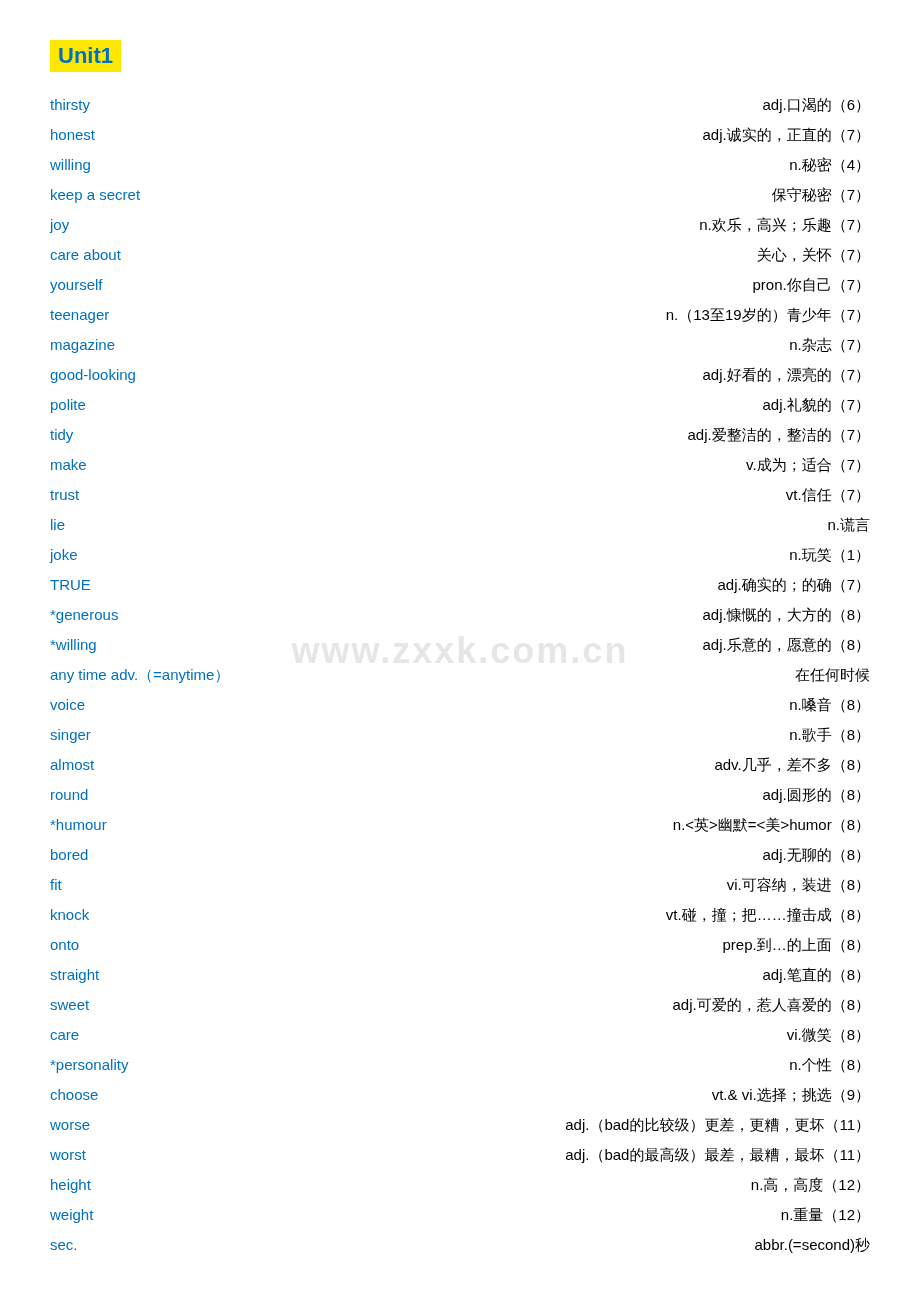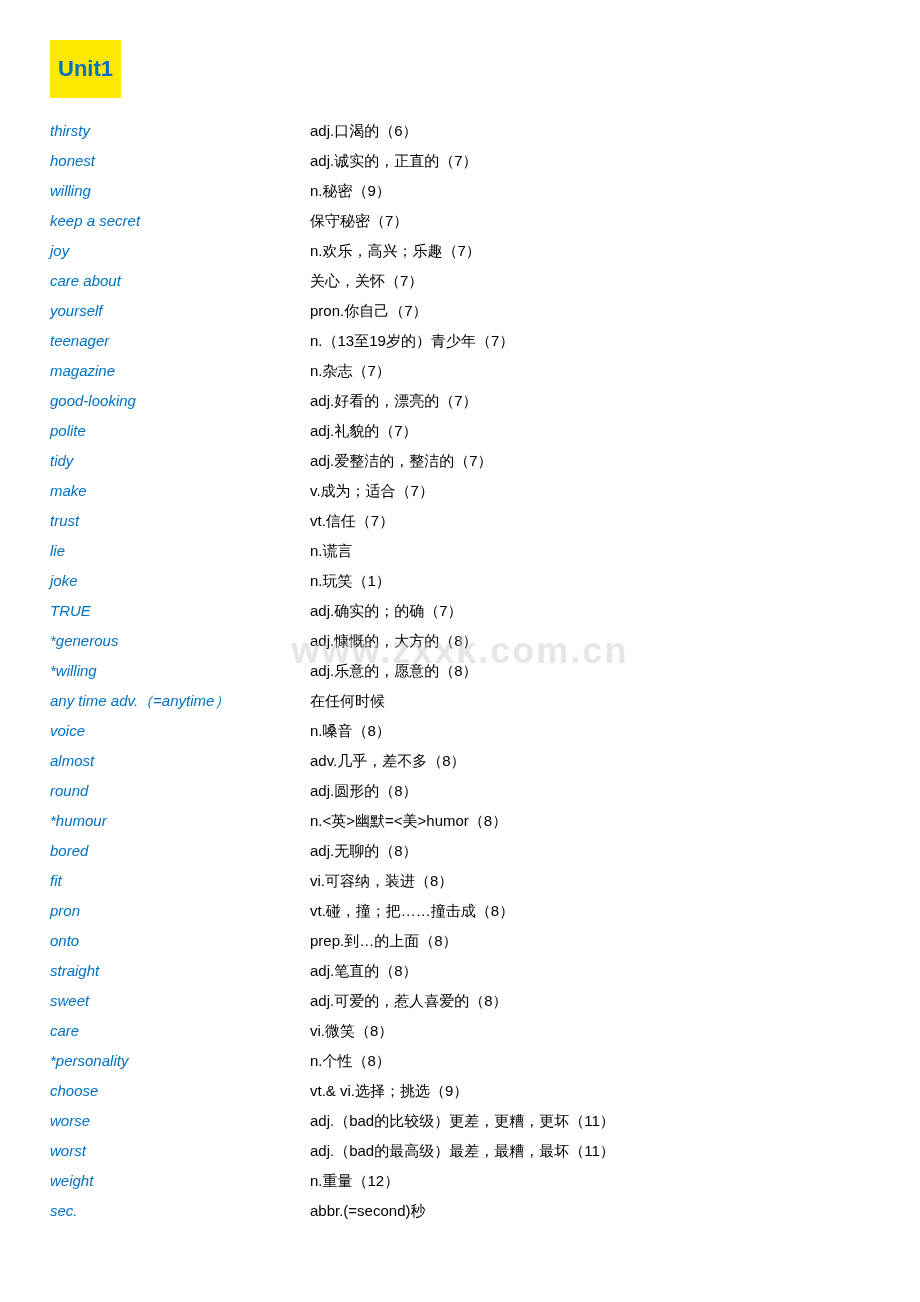--- a/index.html
+++ b/index.html
@@ -14,42 +14,42 @@
       color: #000;
       padding: 40px 50px;
       width: 920px;
       min-height: 1302px;
     }
     .unit-title {
       background: #FFE800;
       color: #0070C0;
       font-size: 22px;
       font-weight: bold;
-      padding: 16px 8px;
+      padding: 3px 8px;
       display: inline-block;
       margin-bottom: 18px;
     }
     .vocab-table {
       width: 100%;
       border-collapse: collapse;
     }
     .vocab-table tr td {
       padding: 3px 0;
       vertical-align: top;
       line-height: 1.6;
     }
     .vocab-table tr td:first-child {
       color: #0070C0;
       width: 260px;
       font-size: 15px;
-      font-style: italic;
     }
     .vocab-table tr td:last-child {
       color: #000;
       font-size: 15px;
+      text-align: right;
     }
     .watermark {
       position: fixed;
       top: 50%;
       left: 50%;
       transform: translate(-50%, -50%);
       color: rgba(200,200,200,0.45);
       font-size: 36px;
       font-weight: bold;
       white-space: nowrap;
@@ -72,21 +72,21 @@
   <tr>
         <td>thirsty</td>
         <td>adj.口渴的（6）</td>
       </tr>
       <tr>
         <td>honest</td>
         <td>adj.诚实的，正直的（7）</td>
       </tr>
       <tr>
         <td>willing</td>
-        <td>n.秘密（9）</td>
+        <td>n.秘密（4）</td>
       </tr>
       <tr>
         <td>keep a secret</td>
         <td>保守秘密（7）</td>
       </tr>
       <tr>
         <td>joy</td>
         <td>n.欢乐，高兴；乐趣（7）</td>
       </tr>
       <tr>
@@ -147,41 +147,45 @@
       </tr>
       <tr>
         <td>any time adv.（=anytime）</td>
         <td>在任何时候</td>
       </tr>
       <tr>
         <td>voice</td>
         <td>n.嗓音（8）</td>
       </tr>
       <tr>
+        <td>singer</td>
+        <td>n.歌手（8）</td>
+      </tr>
+      <tr>
         <td>almost</td>
         <td>adv.几乎，差不多（8）</td>
       </tr>
       <tr>
         <td>round</td>
         <td>adj.圆形的（8）</td>
       </tr>
       <tr>
         <td>*humour</td>
         <td>n.&lt;英&gt;幽默=&lt;美&gt;humor（8）</td>
       </tr>
       <tr>
         <td>bored</td>
         <td>adj.无聊的（8）</td>
       </tr>
       <tr>
         <td>fit</td>
         <td>vi.可容纳，装进（8）</td>
       </tr>
       <tr>
-        <td>pron</td>
+        <td>knock</td>
         <td>vt.碰，撞；把……撞击成（8）</td>
       </tr>
       <tr>
         <td>onto</td>
         <td>prep.到…的上面（8）</td>
       </tr>
       <tr>
         <td>straight</td>
         <td>adj.笔直的（8）</td>
       </tr>
@@ -203,20 +207,24 @@
       </tr>
       <tr>
         <td>worse</td>
         <td>adj.（bad的比较级）更差，更糟，更坏（11）</td>
       </tr>
       <tr>
         <td>worst</td>
         <td>adj.（bad的最高级）最差，最糟，最坏（11）</td>
       </tr>
       <tr>
+        <td>height</td>
+        <td>n.高，高度（12）</td>
+      </tr>
+      <tr>
         <td>weight</td>
         <td>n.重量（12）</td>
       </tr>
       <tr>
         <td>sec.</td>
         <td>abbr.(=second)秒</td>
       </tr>
     </tbody>
 </table>
 

